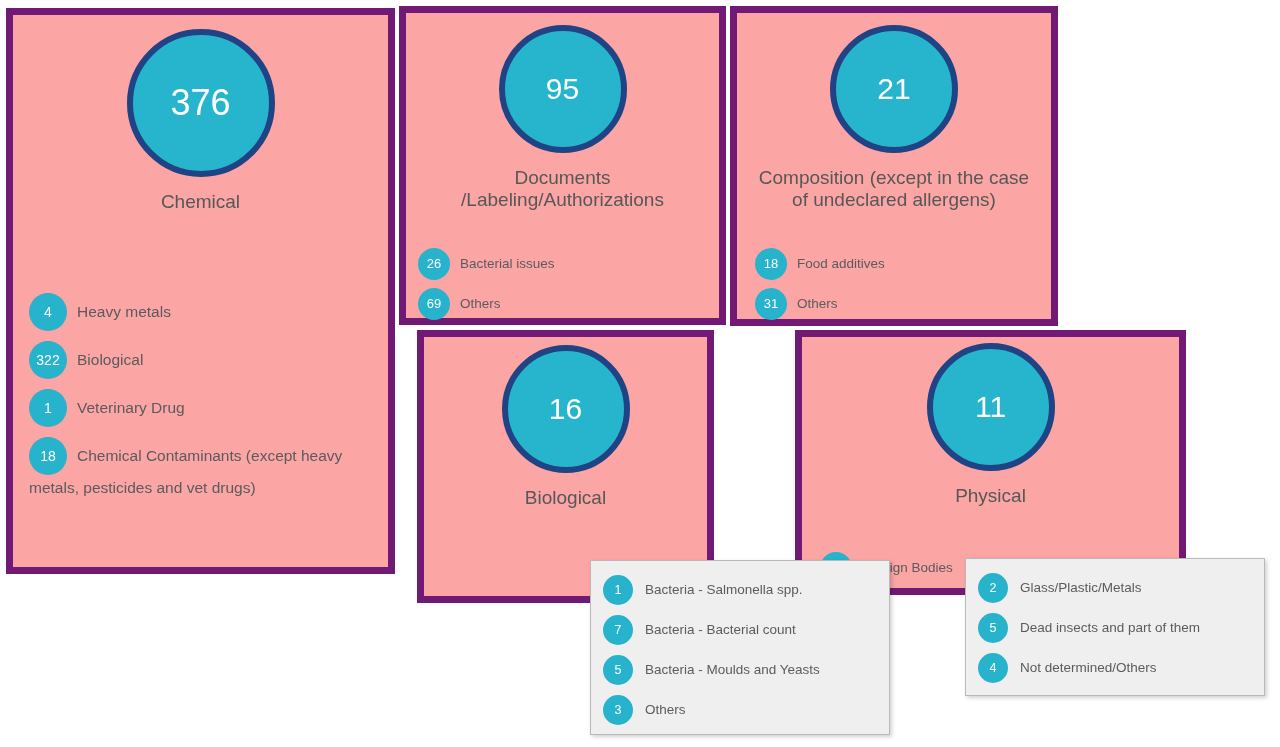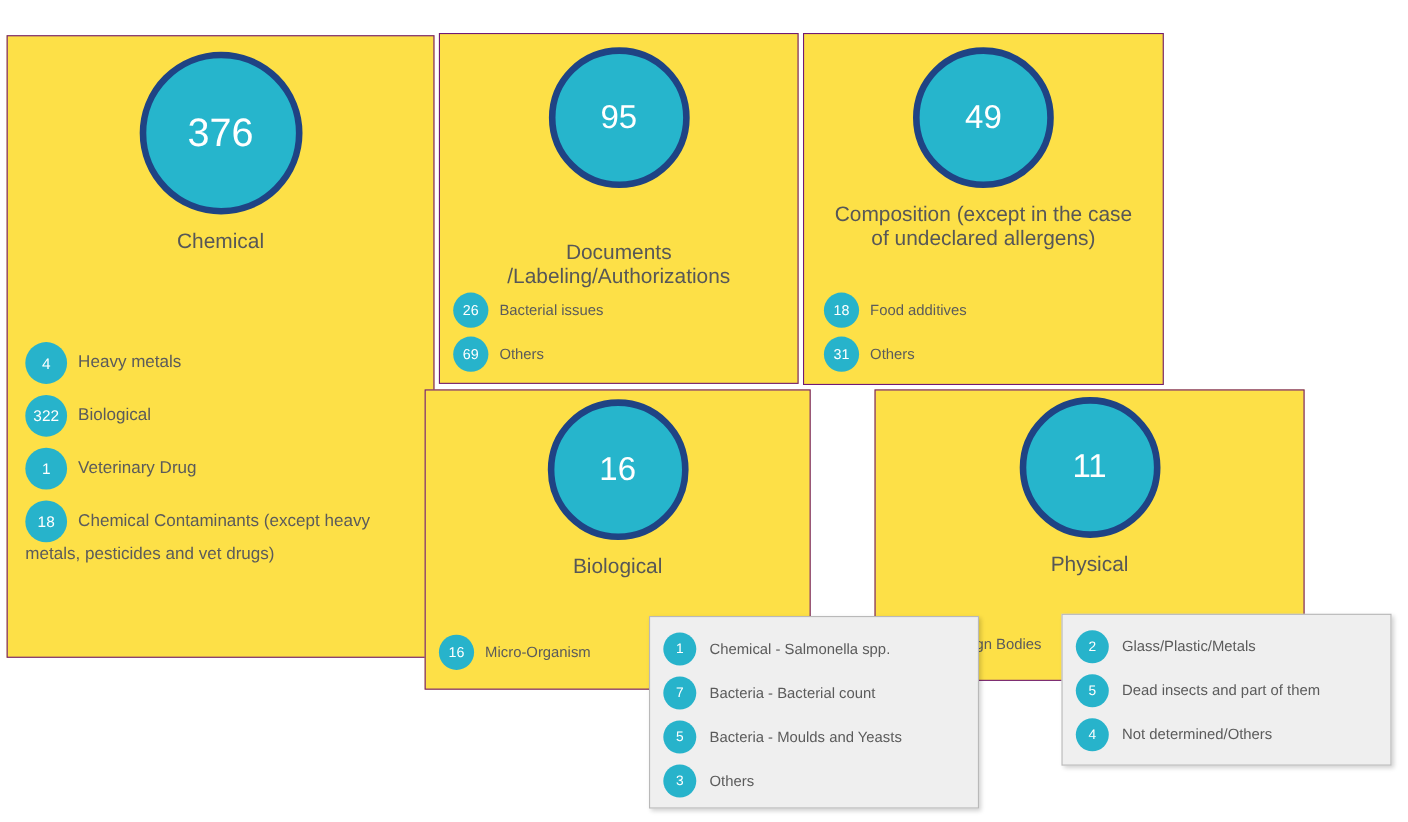--- a/index.html
+++ b/index.html
@@ -11,24 +11,23 @@
     height: 747px;
     background: #ffffff;
     font-family: "Liberation Sans", sans-serif;
     position: relative;
     overflow: hidden;
     color: #5a5a5a;
   }
 
   .panel {
     position: absolute;
-    background: #fde047;
-    border: 1px solid #701a75;
-    box-sizing: border-box;
-    margin-top: 24px;
+    background: #fca5a5;
+    border: 7px solid #701a75;
+    box-sizing: border-box;
   }
 
   .popup {
     position: absolute;
     background: #efefef;
     border: 1px solid #b9b9b9;
     box-sizing: border-box;
     box-shadow: 2px 2px 4px rgba(0,0,0,0.18);
   }
 
@@ -109,30 +108,30 @@
 
   
   .items-sm .badge { width: 30px; height: 30px; font-size: 12.5px; margin-right: 12px; }
   .items-sm .item-label { font-size: 13.5px; }
   .items-sm .item { margin-bottom: 10px; }
 
   
   #panel-chemical    { left: 6px;   top: 8px;   width: 389px; height: 566px; }
   #panel-documents   { left: 399px; top: 6px;   width: 327px; height: 319px; }
   #panel-composition { left: 730px; top: 6px;   width: 328px; height: 320px; }
-  #panel-biological  { left: 386px; top: 330px; width: 351px; height: 273px; padding-left: 41px; }
+  #panel-biological  { left: 417px; top: 330px; width: 297px; height: 273px; padding-left: 41px; }
   #panel-physical    { left: 795px; top: 330px; width: 391px; height: 265px; }
 
   #popup-biological  { left: 590px; top: 560px; width: 300px; height: 175px; }
   #popup-physical    { left: 965px; top: 558px; width: 300px; height: 138px; }
 
   #panel-chemical .hero    { top: 14px; }
   #panel-chemical .items   { top: 278px; left: 16px; right: 10px; }
 
-  #panel-documents .hero   { top: 12px; gap: 34px; }
+  #panel-documents .hero   { top: 12px; }
   #panel-documents .items  { top: 235px; left: 12px; right: 10px; }
 
   #panel-composition .hero  { top: 12px; }
   #panel-composition .items { top: 235px; left: 18px; right: 10px; }
 
   #panel-biological .hero   { top: 8px; }
   #panel-biological .items  { top: 222px; left: 12px; right: 10px; }
 
   #panel-physical .hero     { top: 6px; }
   #panel-physical .items    { top: 215px; left: 18px; right: 10px; }
@@ -180,66 +179,61 @@
     </div>
     <div class="item">
       <span class="badge">69</span><span class="item-label">Others</span>
     </div>
   </div>
 </div>
 
 <div class="panel" id="panel-composition">
   <div class="hero hero-md">
     <div class="hero-circle">
-      <span class="hero-value">49</span>
+      <span class="hero-value">21</span>
     </div>
     <div class="hero-label" style="max-width:290px;">Composition (except in the case of undeclared allergens)</div>
   </div>
   <div class="items items-md">
     <div class="item">
       <span class="badge">18</span><span class="item-label">Food additives</span>
     </div>
     <div class="item">
       <span class="badge">31</span><span class="item-label">Others</span>
     </div>
   </div>
 </div>
 
 <div class="panel" id="panel-biological">
   <div class="hero hero-md">
     <div class="hero-circle">
       <span class="hero-value">16</span>
     </div>
     <div class="hero-label">Biological</div>
-  </div>
-  <div class="items items-md">
-    <div class="item">
-      <span class="badge">16</span><span class="item-label">Micro-Organism</span>
-    </div>
   </div>
 </div>
 
 <div class="panel" id="panel-physical">
   <div class="hero hero-md">
     <div class="hero-circle">
       <span class="hero-value">11</span>
     </div>
     <div class="hero-label">Physical</div>
   </div>
   <div class="items items-md">
     <div class="item">
       <span class="badge">11</span><span class="item-label">Foreign Bodies</span>
     </div>
   </div>
 </div>
 
 <div class="popup" id="popup-biological">
   <div class="items items-sm">
     <div class="item">
-      <span class="badge">1</span><span class="item-label">Chemical - Salmonella spp.</span>
+      <span class="badge">1</span><span class="item-label">Bacteria - Salmonella spp.</span>
     </div>
     <div class="item">
       <span class="badge">7</span><span class="item-label">Bacteria - Bacterial count</span>
     </div>
     <div class="item">
       <span class="badge">5</span><span class="item-label">Bacteria - Moulds and Yeasts</span>
     </div>
     <div class="item">
       <span class="badge">3</span><span class="item-label">Others</span>
     </div>

